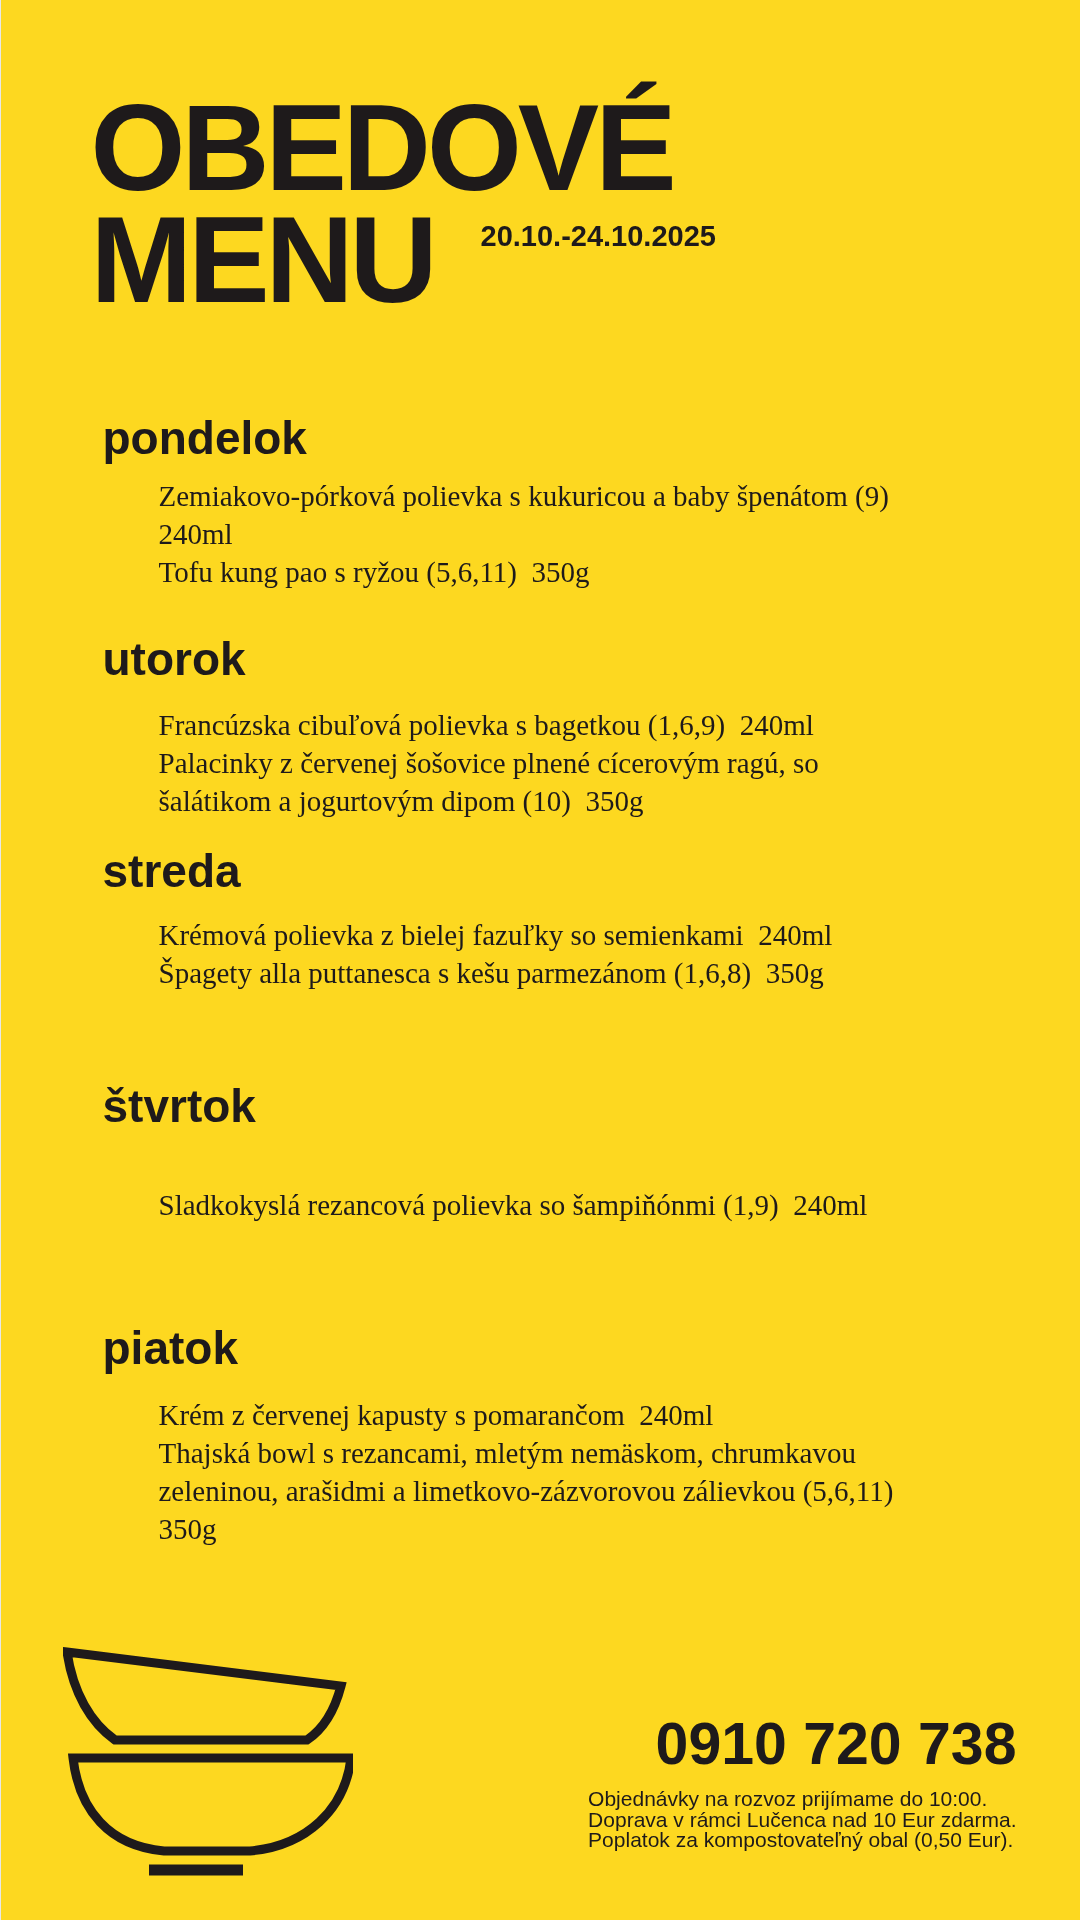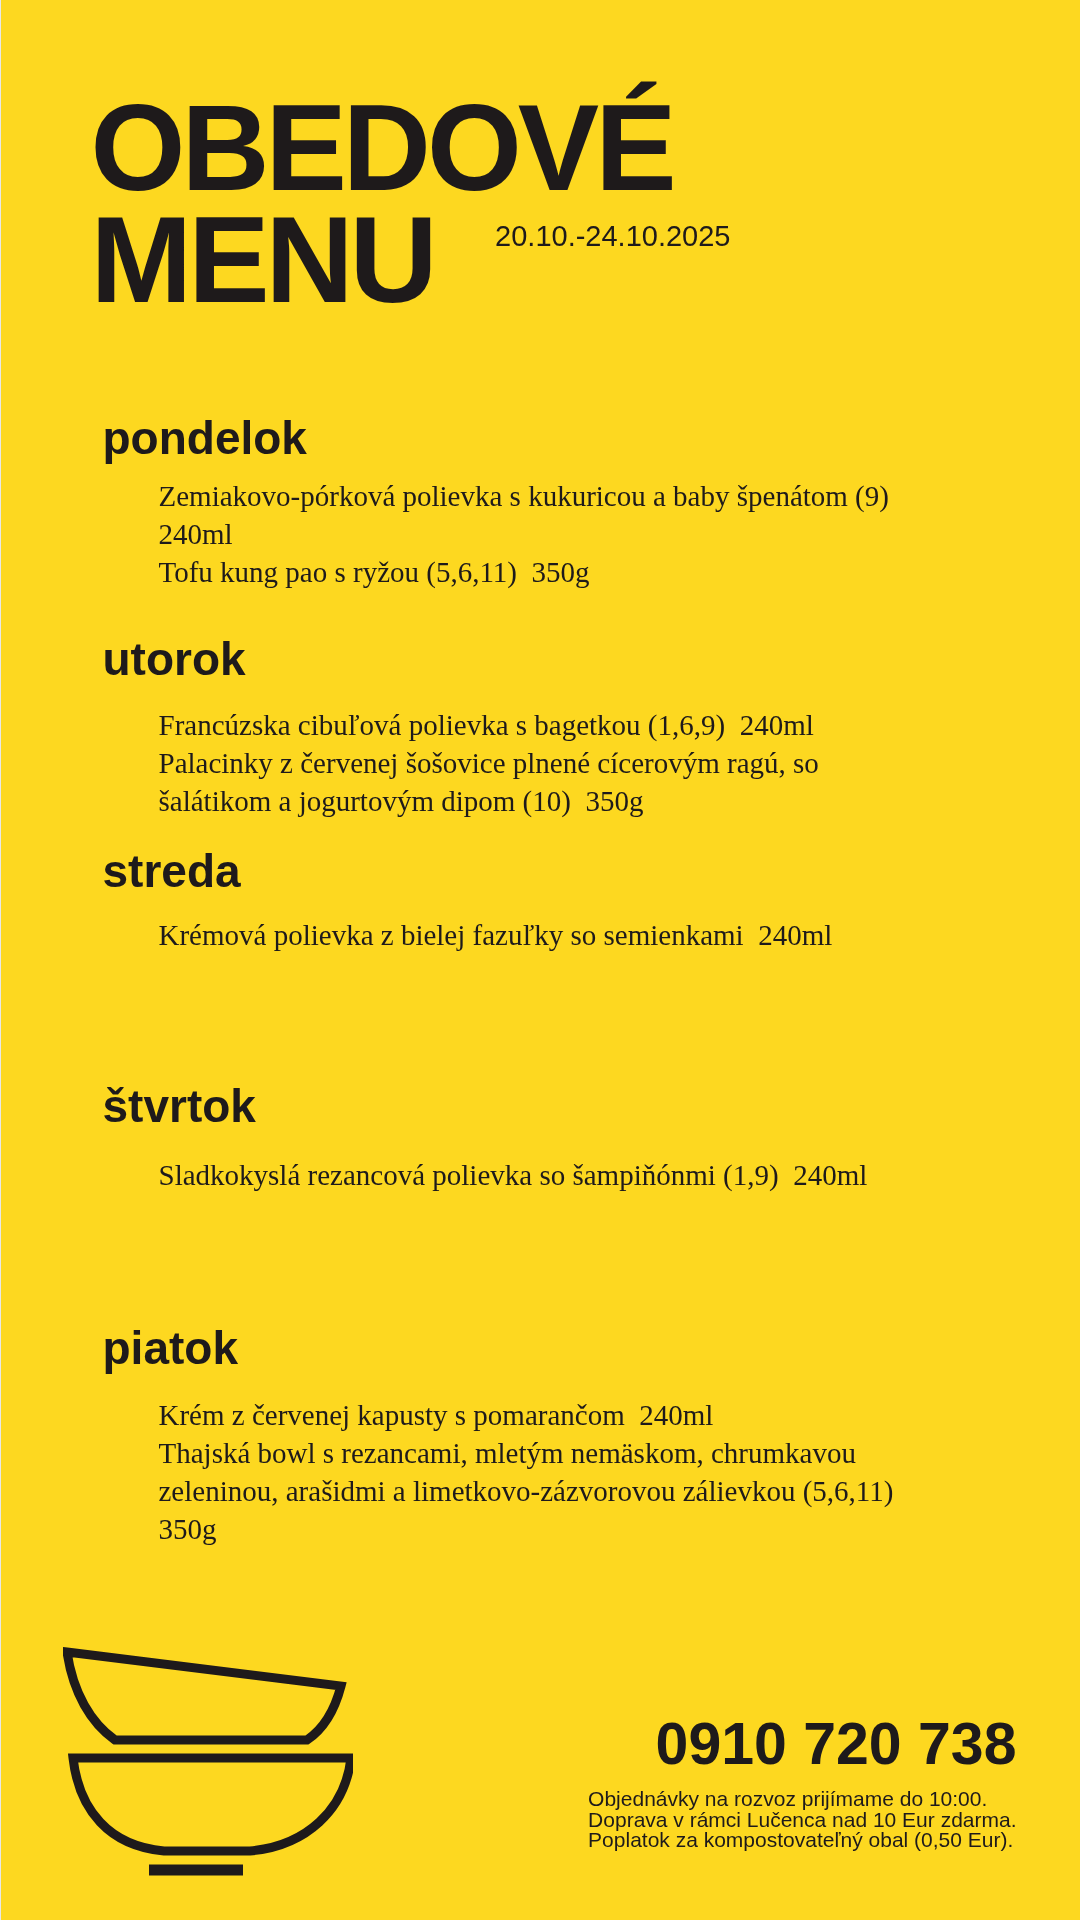--- a/index.html
+++ b/index.html
@@ -28,23 +28,22 @@
     margin: 0;
     white-space: pre;
   }
   .date-range {
     position: absolute;
     left: 480px;
     top: 219px;
     width: 250px;
     font-size: 29px;
     line-height: 35px;
-    font-weight: 400;
+    font-weight: 700;
     overflow-wrap: anywhere;
-    text-align: right;
   }
   .day-heading {
     position: absolute;
     left: 96px;
     font-size: 46px;
     line-height: 46px;
     font-weight: 700;
     margin: 6px;
     white-space: pre;
   }
@@ -112,24 +111,25 @@
   <h2 class="day-heading" style="top:630px">utorok</h2>
   <div class="day-items" style="top:706px">
     <div class="line">Francúzska cibuľová polievka s bagetkou (1,6,9)  240ml</div>
     <div class="line">Palacinky z červenej šošovice plnené cícerovým ragú, so</div>
     <div class="line">šalátikom a jogurtovým dipom (10)  350g</div>
   </div>
 
   <h2 class="day-heading" style="top:842px">streda</h2>
   <div class="day-items" style="top:916px">
     <div class="line">Krémová polievka z bielej fazuľky so semienkami  240ml</div>
+    <div class="line">Špagety alla puttanesca s kešu parmezánom (1,6,8)  350g</div>
   </div>
 
   <h2 class="day-heading" style="top:1077px">štvrtok</h2>
-  <div class="day-items" style="top:1156px">
+  <div class="day-items" style="top:1186px">
     <div class="line">Sladkokyslá rezancová polievka so šampiňónmi (1,9)  240ml</div>
   </div>
 
   <h2 class="day-heading" style="top:1319px">piatok</h2>
   <div class="day-items" style="top:1396px">
     <div class="line">Krém z červenej kapusty s pomarančom  240ml</div>
     <div class="line">Thajská bowl s rezancami, mletým nemäskom, chrumkavou</div>
     <div class="line">zeleninou, arašidmi a limetkovo-zázvorovou zálievkou (5,6,11)</div>
     <div class="line">350g</div>
   </div>

